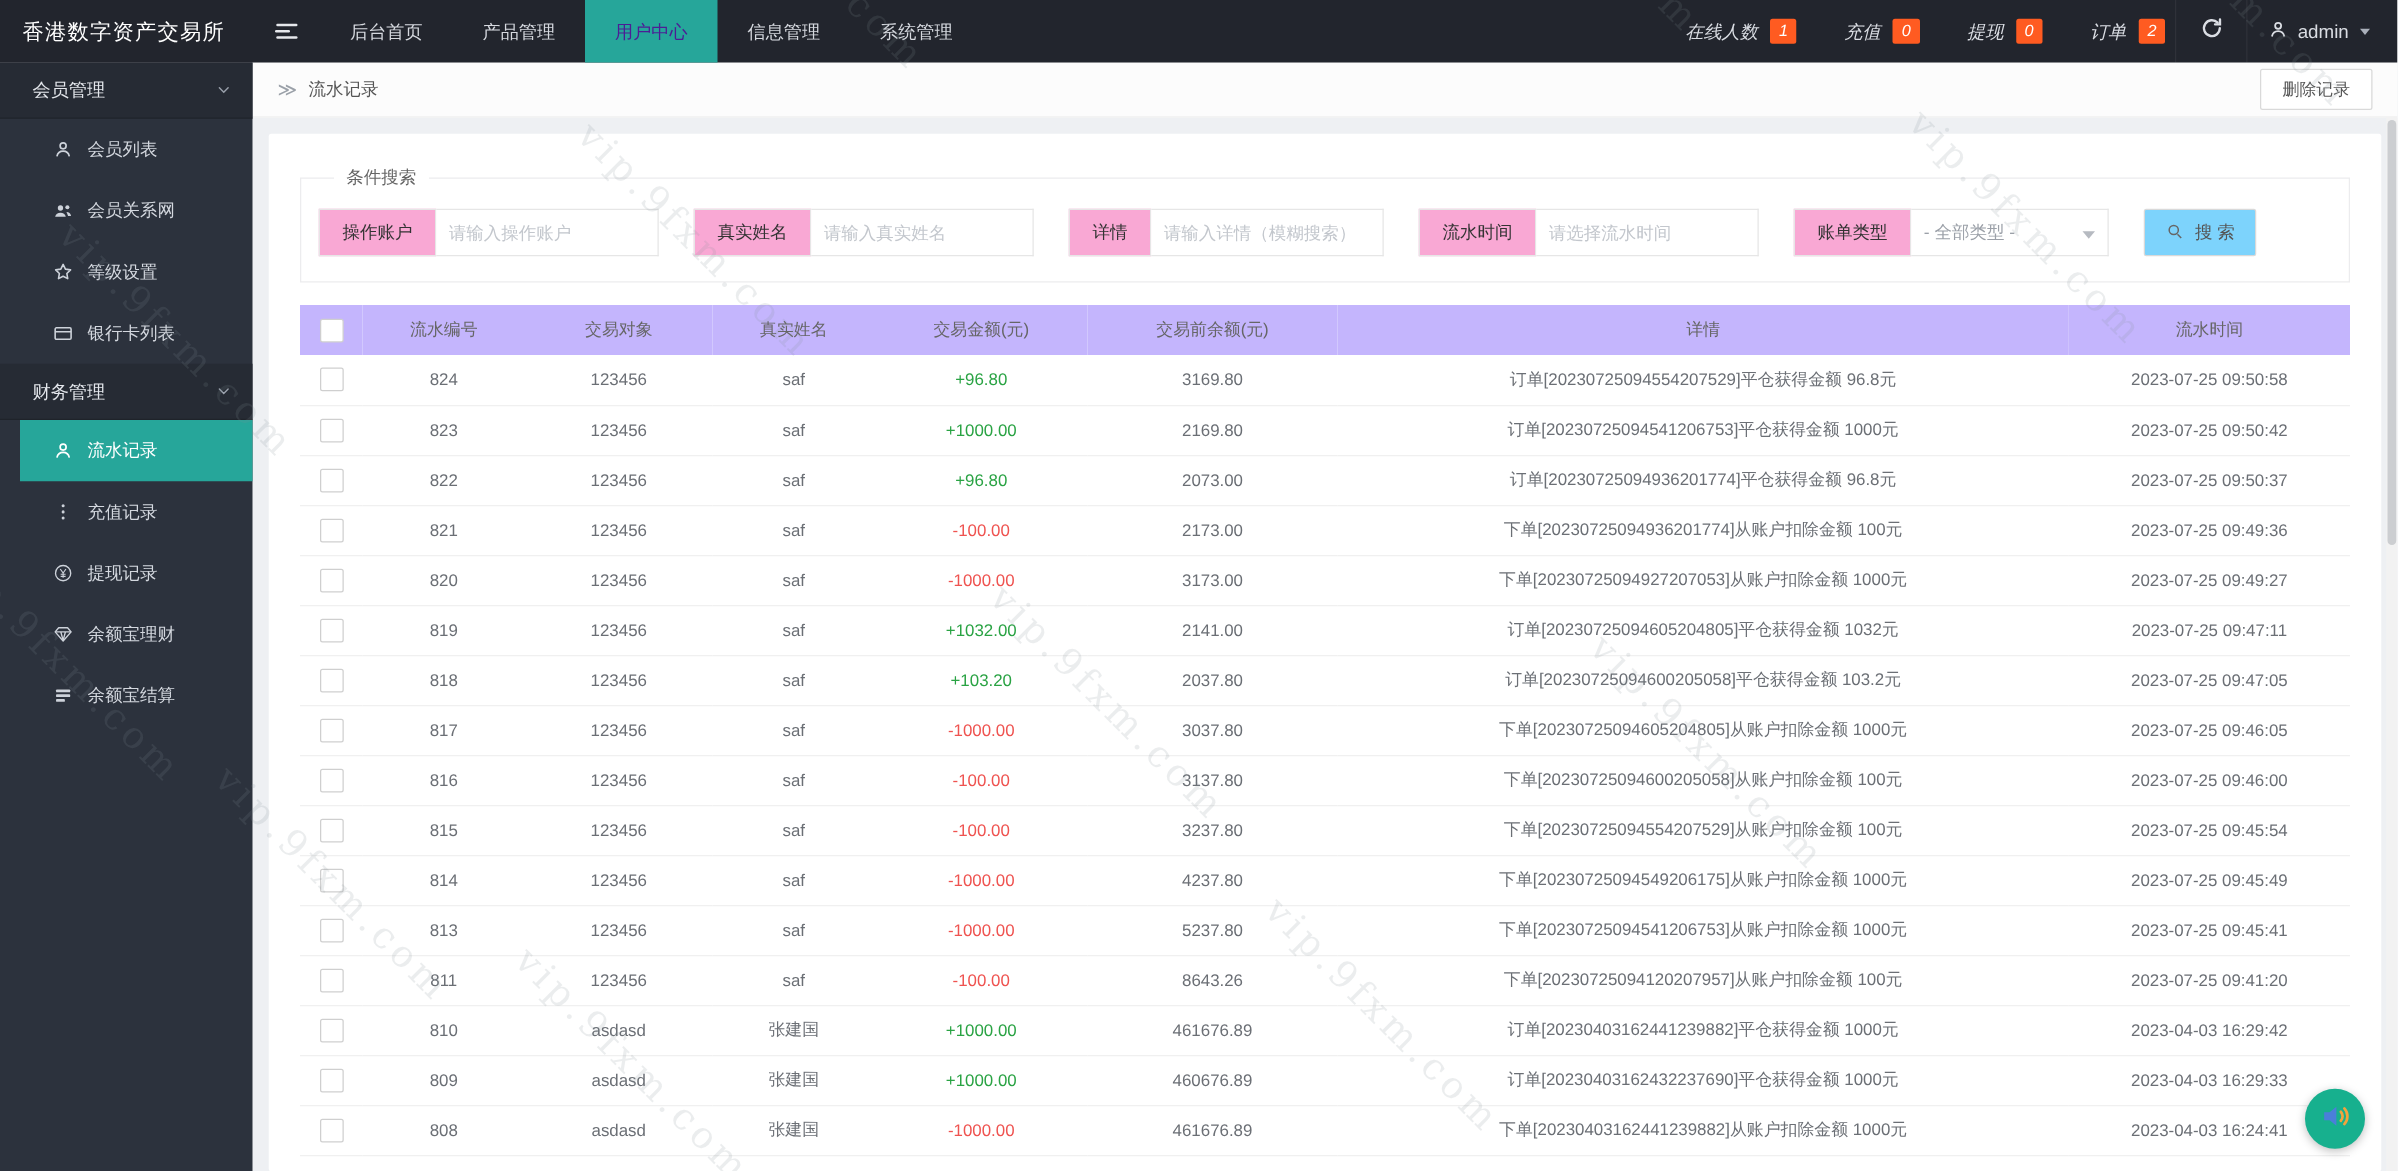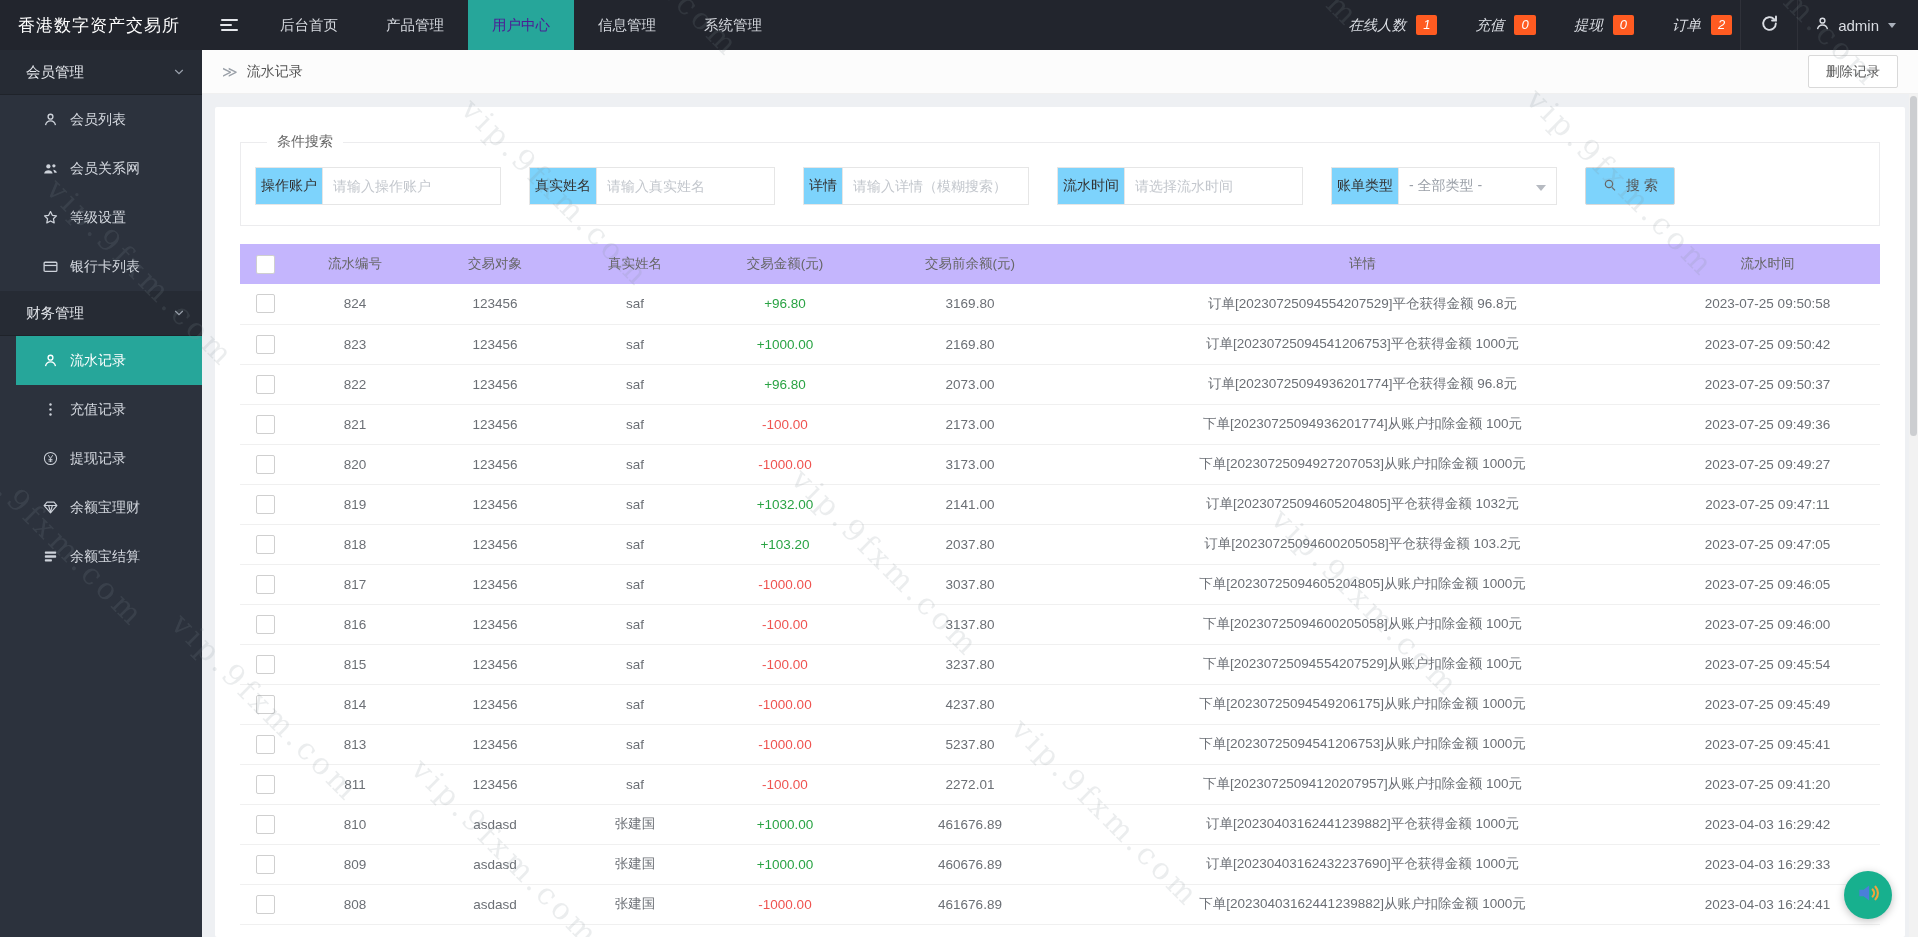--- a/index.html
+++ b/index.html
@@ -50,21 +50,21 @@
   .crumb-title{color:#555;font-size:14px;}
   .delete-btn{margin-left:auto;height:33px;padding:0 17px;background:#fff;border:1px solid #d9d9d9;
     border-radius:2px;color:#555;font-size:13.5px;cursor:pointer;font-family:inherit;}
   
   .main{position:absolute;top:94px;left:202px;right:0;bottom:0;background:#eef0f3;padding:13px 13px 0 13px;box-sizing:border-box;}
   .card{background:#fff;border-radius:2px;height:100%;box-sizing:border-box;padding:20px 25px;overflow:hidden;}
   fieldset.search-field{border:1px solid #ececee;margin:6px 0 18px;padding:16px 14px 20px;}
   fieldset.search-field legend{color:#666;font-size:14px;padding:0 10px;margin-left:12px;}
   .search-row{display:flex;align-items:center;gap:28px;}
   .sgroup{display:flex;height:38px;}
-  .slabel{background:#7dd3fc;border:1px solid #e6e6e6;display:flex;align-items:center;padding:0 5px;
+  .slabel{background:#f9a8d4;border:1px solid #e6e6e6;display:flex;align-items:center;padding:0 18px;
     font-size:14px;color:#333;white-space:nowrap;box-sizing:border-box;}
   .sgroup input{border:1px solid #e6e6e6;border-left:none;width:178px;padding:0 10px;font-size:14px;
     color:#333;outline:none;font-family:inherit;box-sizing:border-box;background:#fff;}
   .sgroup input::placeholder{color:#c3c7cd;}
   .sselect{border:1px solid #e6e6e6;border-left:none;width:158px;display:flex;align-items:center;
     padding:0 24px 0 10px;color:#9ba0a8;font-size:14px;position:relative;cursor:pointer;box-sizing:border-box;background:#fff;}
   .sselect .arrow{position:absolute;right:10px;top:17px;width:0;height:0;
     border-left:5px solid transparent;border-right:5px solid transparent;border-top:6px solid #b6bac1;}
   .search-btn{height:38px;border:1px solid #d9d9d9;background:#7dd3fc;border-radius:2px;display:flex;align-items:center;
     gap:8px;padding:0 16px;font-size:14px;color:#555;cursor:pointer;font-family:inherit;}
@@ -436,21 +436,21 @@
             <td>5237.80</td>
             <td>下单[20230725094541206753]从账户扣除金额 1000元</td>
             <td>2023-07-25 09:45:41</td>
           </tr>
           <tr>
             <td><span class="cb"></span></td>
             <td>811</td>
             <td>123456</td>
             <td>saf</td>
             <td class="amount neg">-100.00</td>
-            <td>2272.01</td>
+            <td>8643.26</td>
             <td>下单[20230725094120207957]从账户扣除金额 100元</td>
             <td>2023-07-25 09:41:20</td>
           </tr>
           <tr>
             <td><span class="cb"></span></td>
             <td>810</td>
             <td>asdasd</td>
             <td>张建国</td>
             <td class="amount pos">+1000.00</td>
             <td>461676.89</td>

